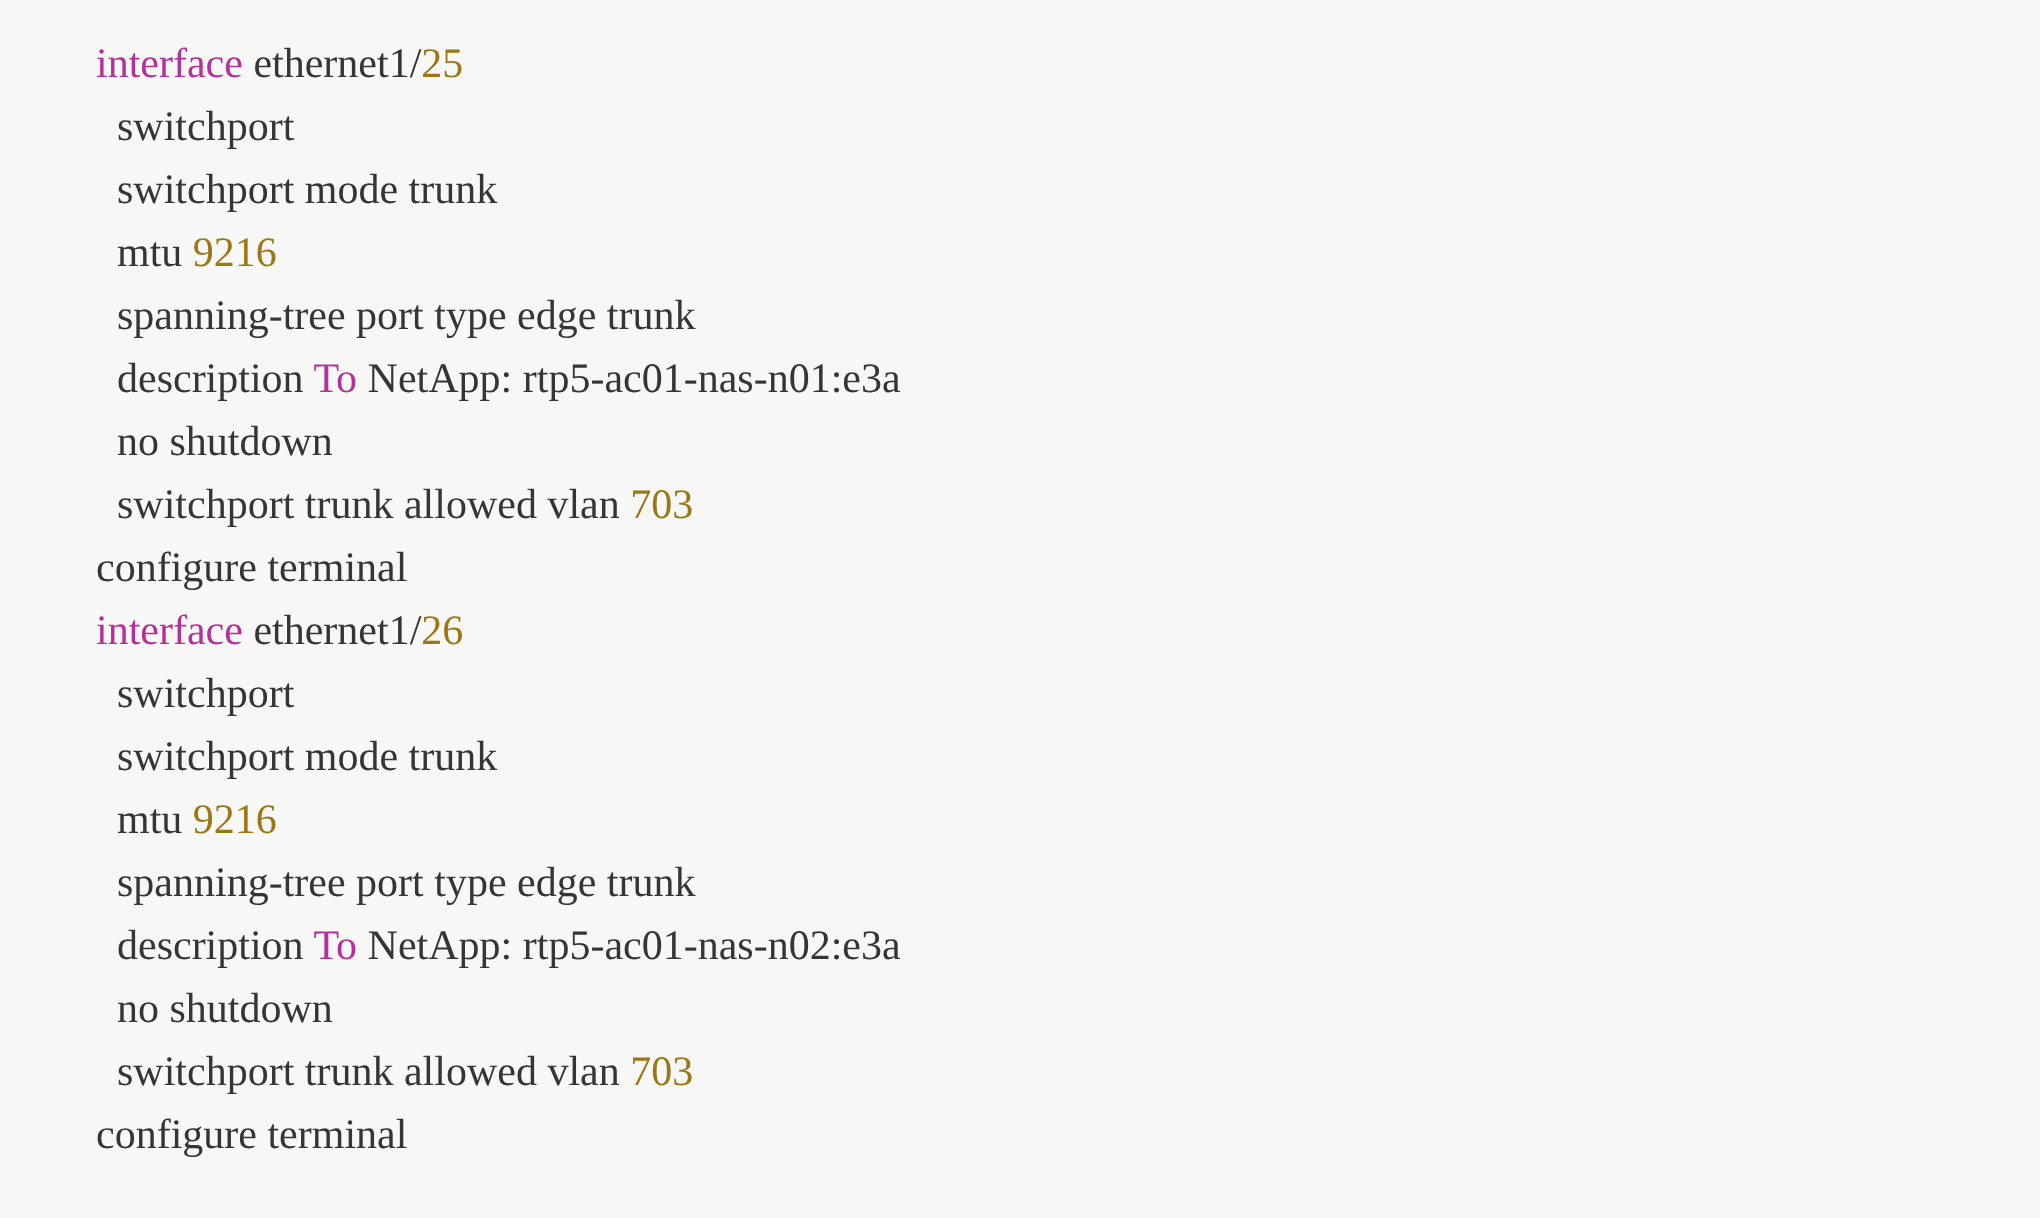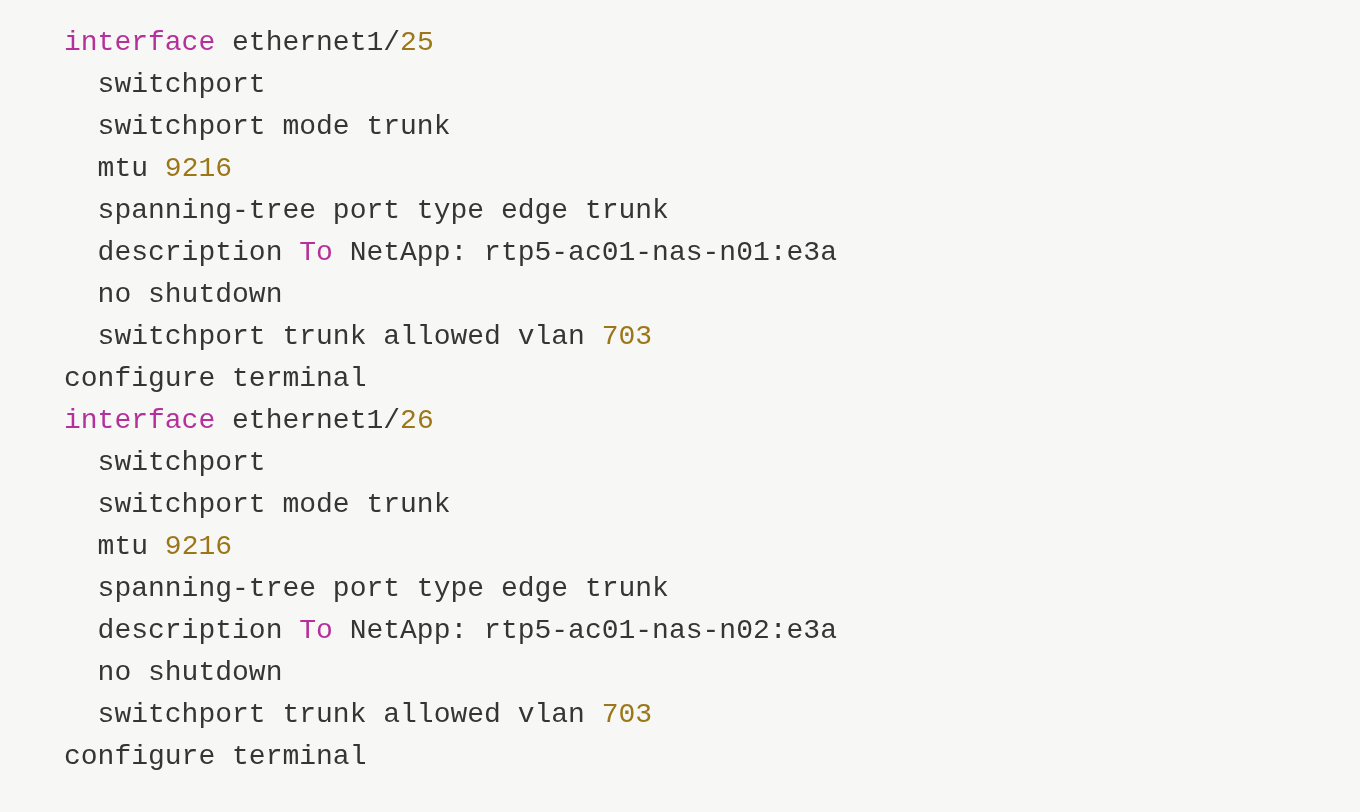--- a/index.html
+++ b/index.html
@@ -16,21 +16,21 @@
   }
   #code-block {
     box-sizing: border-box;
     width: 1360px;
     height: 812px;
     background: #f7f7f6;
     padding: 22px 0 0 64px;
     margin: 0;
   }
   .code-line {
-    font-family: Liberation Mono, monospace;
+    font-family: Liberation Serif, serif;
     font-size: 28px;
     line-height: 42px;
     height: 42px;
     color: #353535;
     white-space: pre;
     letter-spacing: 0;
     -webkit-font-smoothing: antialiased;
   }
   .tok-plain   { color: #353535; }
   .tok-keyword { color: #b5309a; }

